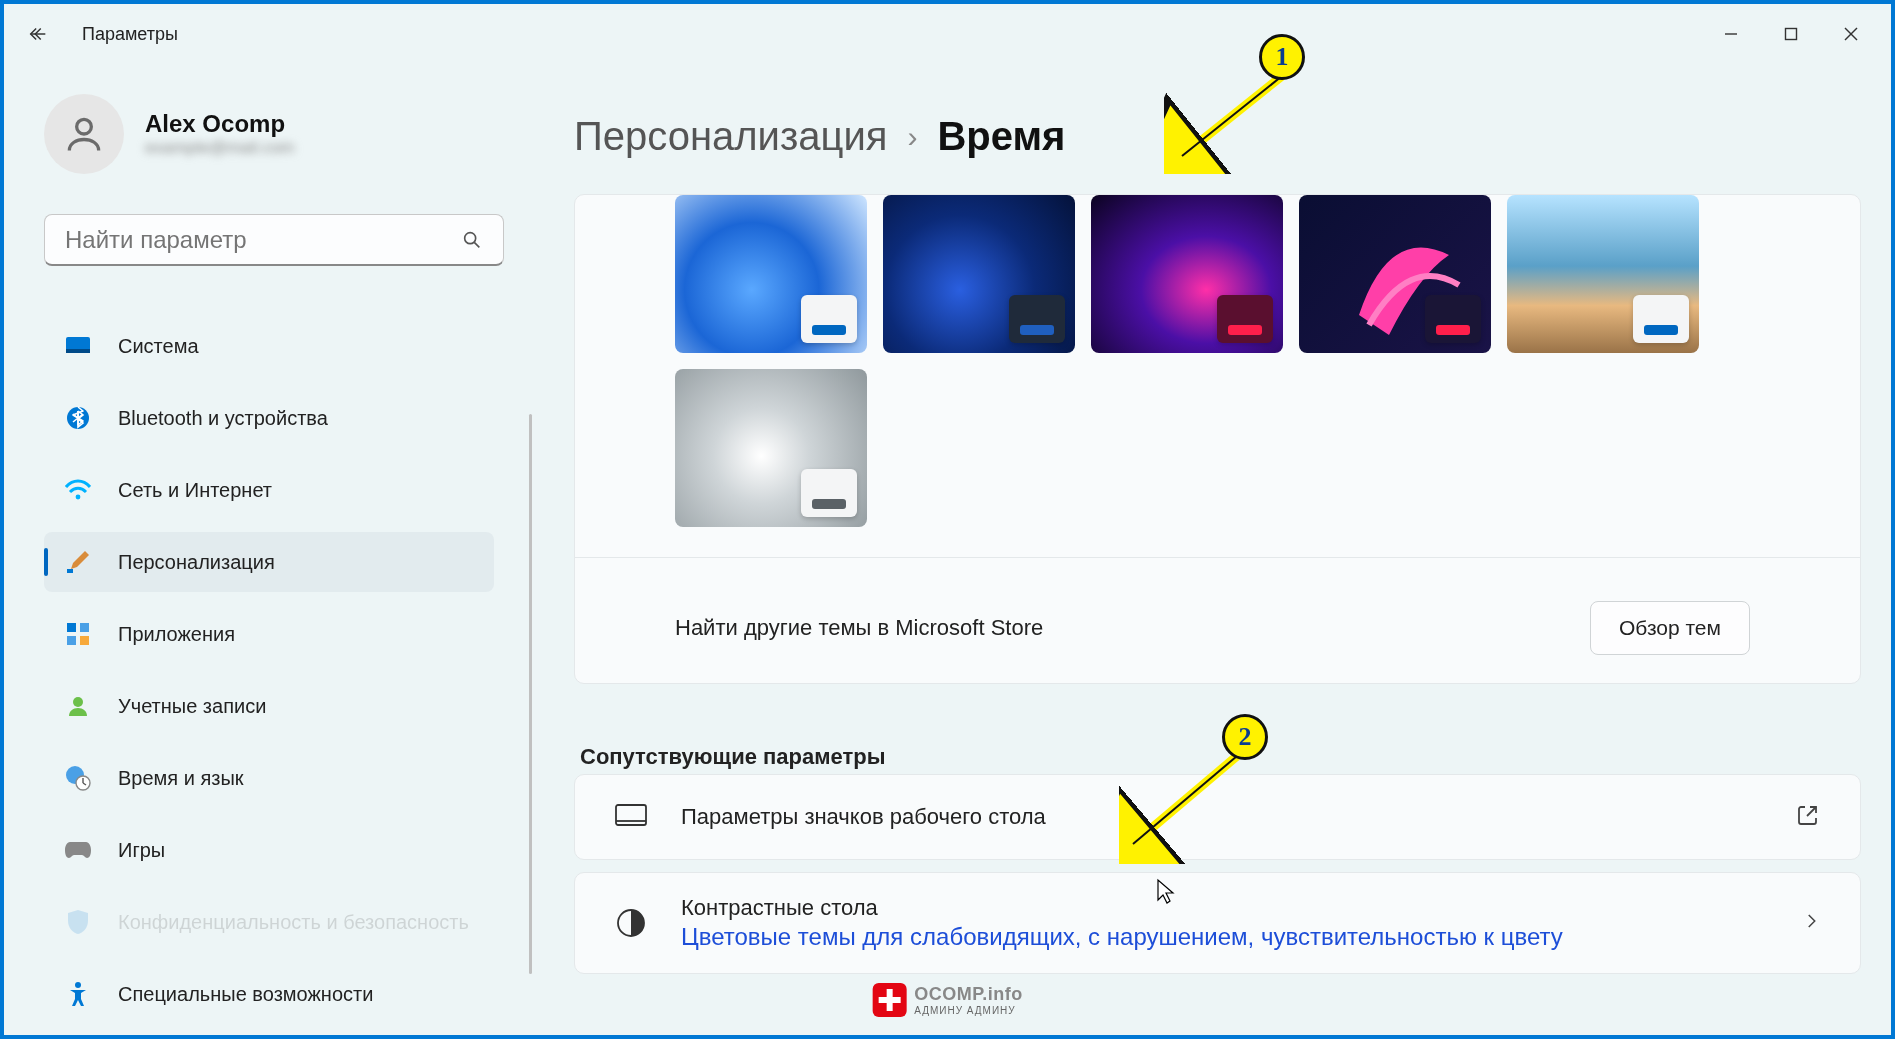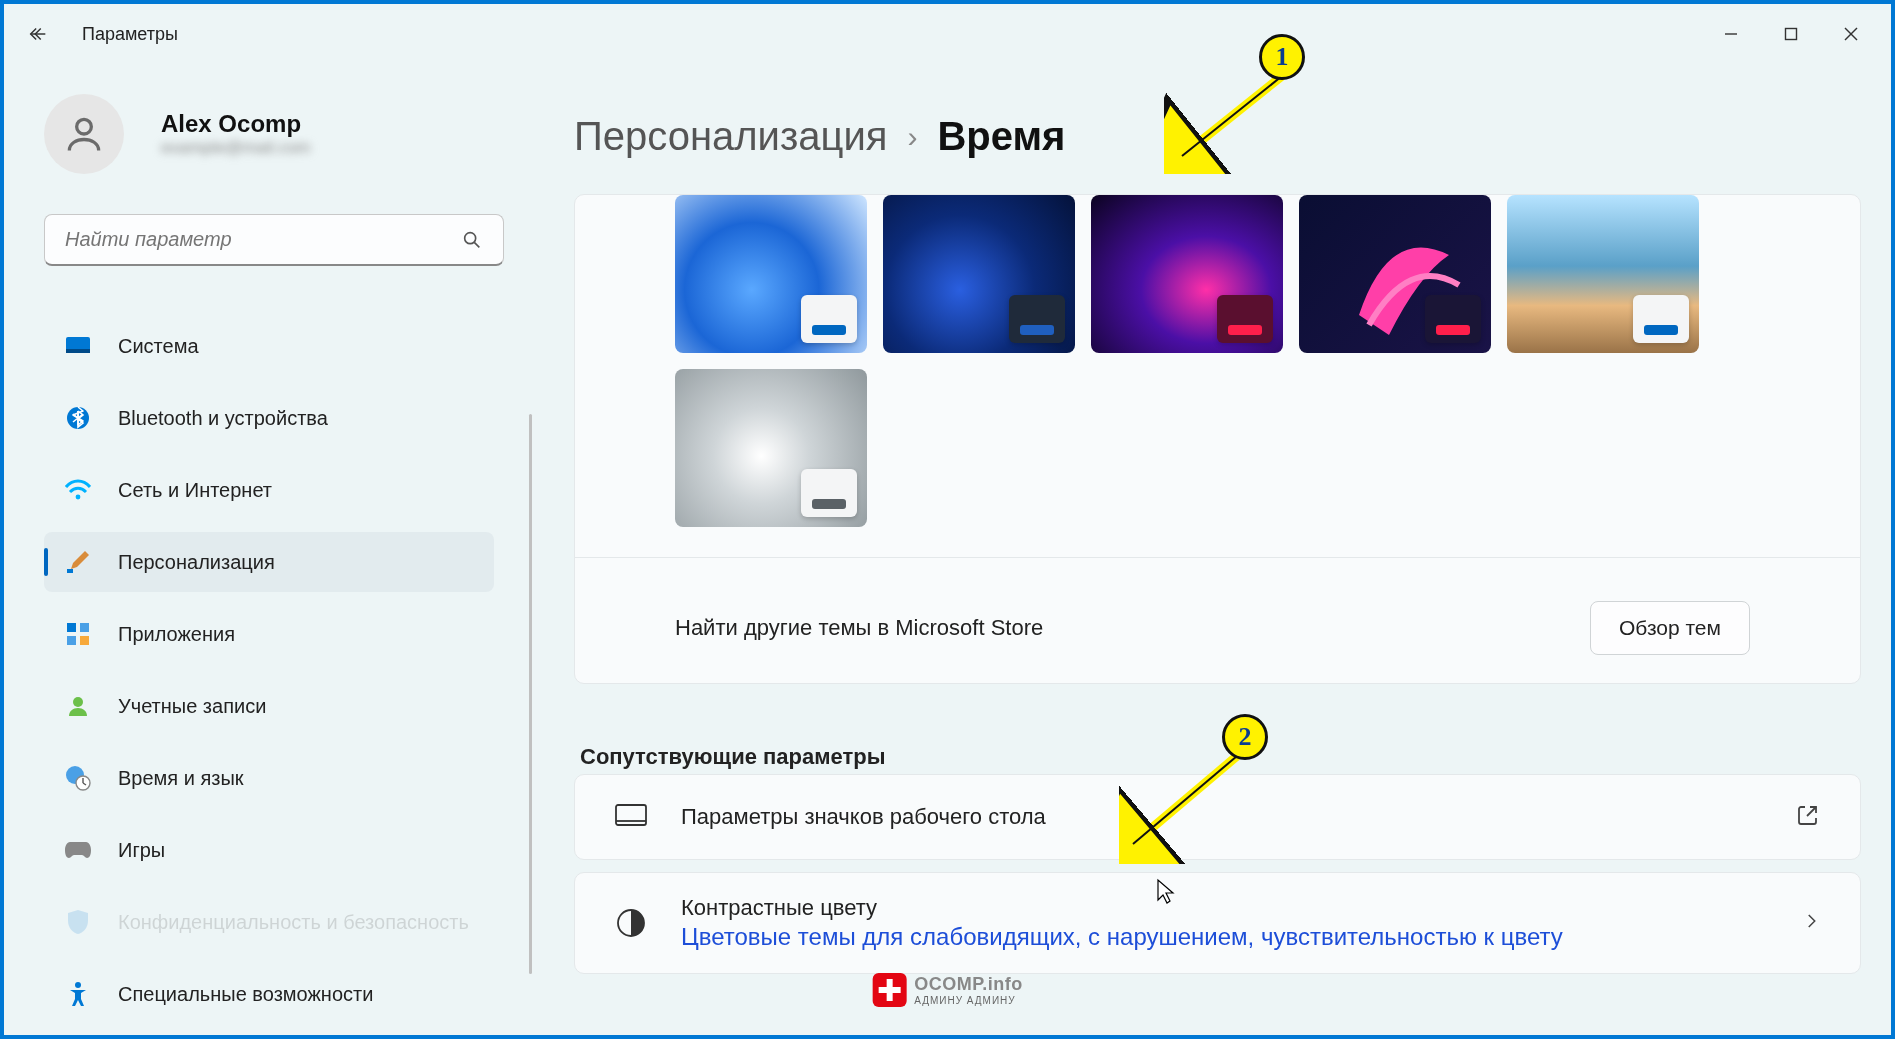--- a/index.html
+++ b/index.html
@@ -28,37 +28,37 @@
   cursor: pointer;
 }
 .body-area {
   flex: 1; display: flex; overflow: hidden;
 }
 .sidebar {
   width: 540px; padding: 30px 40px 0 40px;
   display: flex; flex-direction: column;
   position: relative;
 }
-.user-block { display: flex; align-items: center; gap: 37px; margin-bottom: 40px; }
+.user-block { display: flex; align-items: center; gap: 21px; margin-bottom: 40px; }
 .avatar {
   width: 80px; height: 80px; border-radius: 50%;
   background: #e6e6e6; display: flex; align-items: center; justify-content: center;
 }
 .avatar svg { width: 44px; height: 44px; }
 .user-name { font-size: 24px; font-weight: 600; color: #111; }
 .user-email { font-size: 17px; color: #888; filter: blur(4px); }
 .search-box {
   display: flex; align-items: center;
   background: #fcfdfe; border: 1px solid #c8c8c8; border-radius: 8px;
   height: 52px; padding: 0 20px; margin-bottom: 40px;
   border-bottom: 2px solid #888;
 }
 .search-box input {
   flex: 1; border: none; outline: none; background: transparent;
-  font-size: 20px; color: #404040; font-style: italic;
+  font-size: 24px; color: #404040;
 }
 .nav {
   display: flex; flex-direction: column; gap: 2px;
   overflow-y: auto;
   padding-right: 10px;
 }
 .nav-item {
   display: flex; align-items: center; gap: 26px;
   height: 60px; padding: 0 20px; border-radius: 8px;
   cursor: pointer; font-size: 20px; color: #222;
@@ -148,21 +148,21 @@
   width: 46px; height: 46px; border-radius: 50%;
   background: #fff200; border: 3px solid #111;
   display: flex; align-items: center; justify-content: center;
   font-size: 26px; font-weight: 700; color: #0b3d91;
   font-family: Georgia, serif;
 }
 .annot-arrow {
   position: absolute; pointer-events: none; z-index: 99;
 }
 .watermark {
-  position: absolute; left: 50%; bottom: 28px; transform: translateX(-50%);
+  position: absolute; left: 50%; bottom: 18px; transform: translateX(-50%);
   display: flex; align-items: center; gap: 8px;
   z-index: 120;
 }
 .wm-cross {
   width: 34px; height: 34px; background: #e30613; border-radius: 6px;
   position: relative;
 }
 .wm-cross::before, .wm-cross::after {
   content: ""; position: absolute; background: #fff;
 }
@@ -408,21 +408,21 @@
       </div>
 
       <div class="setting-row">
         <div class="setting-icon">
           <svg width="32" height="32" viewBox="0 0 32 32">
               <circle cx="16" cy="16" r="13" fill="none" stroke="#333" stroke-width="1.8"></circle>
               <path d="M16 3a13 13 0 010 26z" fill="#333"></path>
             </svg>
         </div>
         <div class="setting-text">
-          <span class="setting-title">Контрастные цвету</span>
+          <span class="setting-title">Контрастные стола</span>
           <span class="setting-desc">Цветовые темы для слабовидящих, с нарушением, чувствительностью к цвету</span>
         </div>
         <div class="setting-action">
           <svg width="18" height="18" viewBox="0 0 24 24" fill="none" stroke="#444" stroke-width="2">
               <polyline points="9 4 17 12 9 20"></polyline>
             </svg>
         </div>
       </div>
 
     </div>

